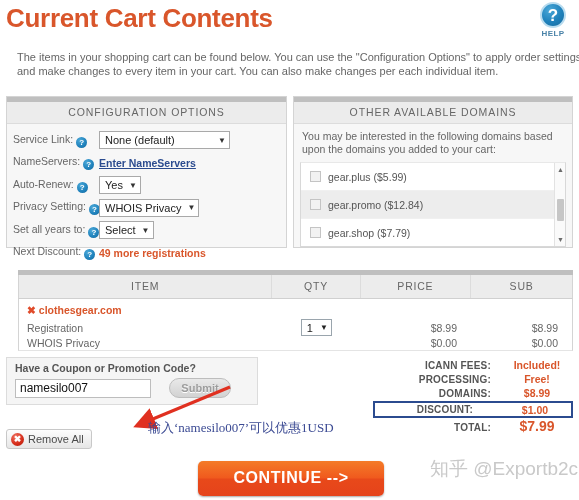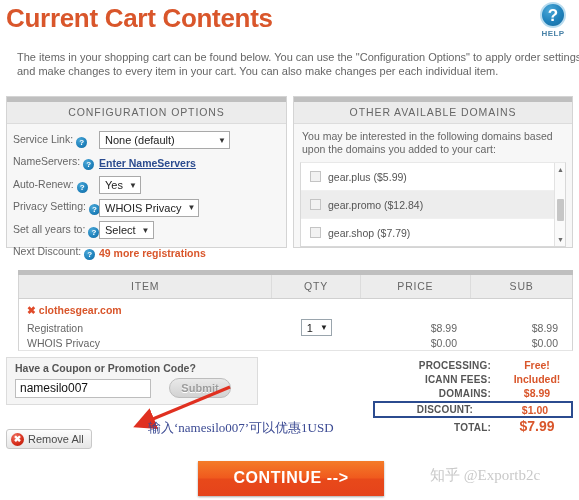--- a/index.html
+++ b/index.html
@@ -216,28 +216,28 @@
     position: absolute; left: 148px; top: 419px;
     font-family: "Liberation Serif", serif;
     font-size: 13px; color: #3b4a93; white-space: nowrap;
   }
 
   
   .continue {
     position: absolute; left: 198px; top: 461px;
     width: 186px; height: 35px;
     background: linear-gradient(#f47b28 0%, #f05a1e 48%, #e8491a 52%, #e5431b 100%);
-    border-radius: 0;
+    border-radius: 5px;
     box-shadow: 0 1px 2px rgba(0,0,0,0.35);
     color: #fff; font-size: 16px; font-weight: bold;
     letter-spacing: 0.6px; text-align: center; line-height: 34px;
   }
   .watermark {
-    position: absolute; left: 430px; top: 466px;
-    font-size: 15px; color: #c9c9c9; white-space: nowrap; font-family: Liberation Serif, serif;
+    position: absolute; left: 430px; top: 456px;
+    font-size: 19px; color: #c9c9c9; white-space: nowrap;
   }
 </style>
 </head>
 <body>
 
 <div class="page-title">Current Cart Contents</div>
 
 <div class="help-block">
   <div class="help-circle">?</div>
   <div class="help-label">HELP</div>
@@ -376,26 +376,26 @@
   </div>
 </div>
 
 <div class="remove-all">
   <span class="x-circle">✖</span>
   <span>Remove All</span>
 </div>
 
 <div class="totals">
   <div class="tot-row">
+    <span class="tot-lbl">ICANN FEES:</span>
+    <span class="tot-val">Included!</span>
+  </div>
+  <div class="tot-row">
     <span class="tot-lbl">PROCESSING:</span>
     <span class="tot-val">Free!</span>
-  </div>
-  <div class="tot-row">
-    <span class="tot-lbl">ICANN FEES:</span>
-    <span class="tot-val">Included!</span>
   </div>
   <div class="tot-row">
     <span class="tot-lbl">DOMAINS:</span>
     <span class="tot-val">$8.99</span>
   </div>
   <div class="tot-row highlight">
     <span class="tot-lbl">DISCOUNT:</span>
     <span class="tot-val">$1.00</span>
   </div>
   <div class="tot-row total">

